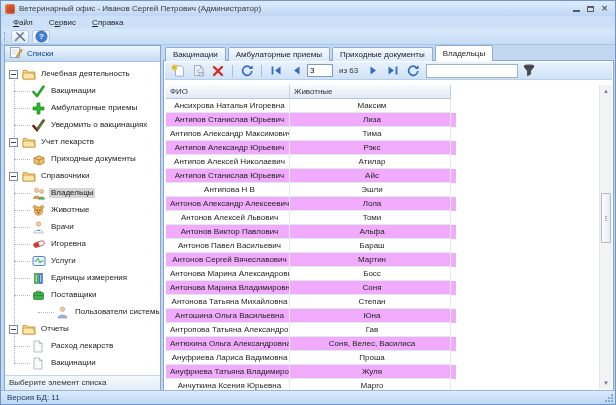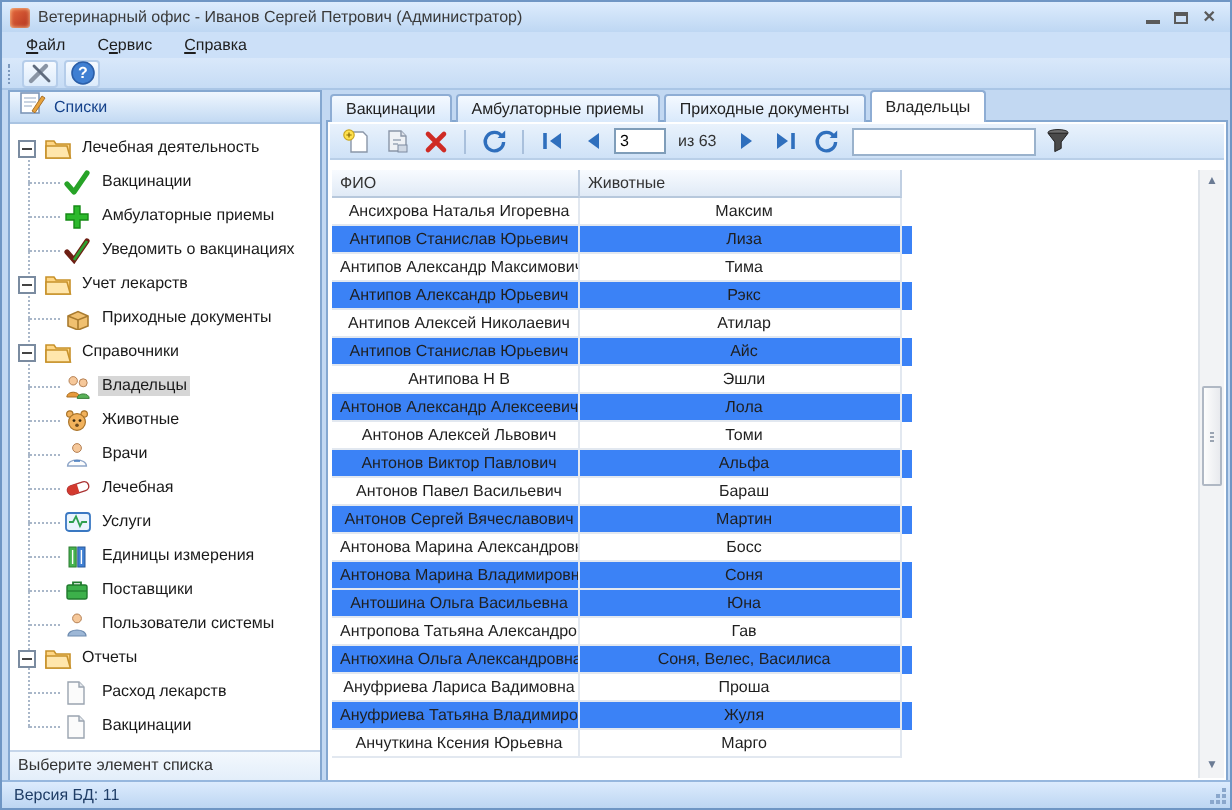--- a/index.html
+++ b/index.html
@@ -56,21 +56,21 @@
   .rt-sep { width:1px; height:12px; background:#a9c0dc; margin:0 3px; }
   .page-input { width:26px; height:13px; border:1px solid #7f9db9; font-size:8px; font-family:"Liberation Sans",sans-serif; padding-left:2px; }
   .count-label { font-size:8px; color:#333; padding:0 4px; }
   .filter-input { width:92px; height:14px; border:1px solid #9ab2cc; font-size:8px; font-family:"Liberation Sans",sans-serif; padding-left:2px; margin-left:2px; }
 
   
   .table { position:absolute; left:2px; top:24px; width:290px; bottom:0; overflow:hidden; font-size:8px; }
   .thead { display:flex; height:14px; }
   .th { background:linear-gradient(#f8fbff,#e0eaf6); border-right:1px solid #c0cfe2; border-bottom:1px solid #b7c8dc; color:#333; line-height:13px; padding-left:4px; }
   .trow { display:flex; height:14px; }
-  .trow.alt { background:#3b82f6; }
+  .trow.alt { background:#f0abfc; }
   .td { border-right:1px solid #e2e8f0; border-bottom:1px solid #e2e8f0; color:#1f1f1f; line-height:13px; padding-left:4px; white-space:nowrap; overflow:hidden;text-align:center; }
   .c1 { width:124px; flex:0 0 auto; }
   .c2 { width:161px; flex:0 0 auto; }
 
   
   .vscroll { position:absolute; right:1px; top:24px; bottom:1px; width:13px; background:#f2f3f5; border-left:1px solid #dfe4ea; }
   .sb-btn { position:absolute; left:0; right:0; height:12px; font-size:6px; color:#6b7b94; text-align:center; line-height:12px; }
   .sb-btn.up { top:0; }
   .sb-btn.down { bottom:0; }
   .sb-thumb { position:absolute; left:1px; right:1px; top:108px; height:50px; background:linear-gradient(90deg,#fdfdfd,#e8eaee); border:1px solid #b0b8c4; border-radius:1px; }
@@ -236,21 +236,21 @@
         </div>
         <div class="titem lvl1" style="top: 174px;">
           <span class="ticon">
             <svg width="14" height="12" viewBox="0 0 14 12">
               <g transform="rotate(-18 7 6)">
                 <rect x="1.5" y="3.8" width="11" height="4.6" rx="2.3" fill="#fff" stroke="#a33" stroke-width="0.7"></rect>
                 <path d="M7 3.8H3.8a2.3 2.3 0 0 0 0 4.6H7z" fill="#d33a2f"></path>
               </g>
             </svg>
           </span>
-          <span class="tlabel">Лечебная</span>
+          <span class="tlabel">Игоревна</span>
         </div>
         <div class="titem lvl1" style="top: 191px;">
           <span class="ticon">
             <svg width="14" height="12" viewBox="0 0 14 12">
               <rect x="1" y="1.5" width="12" height="9" rx="1.5" fill="#eaf4fd" stroke="#3a78c2" stroke-width="0.9"></rect>
               <path d="M2.5 6h2L6 3.2 8 8l1-2h2.5" fill="none" stroke="#2fa04f" stroke-width="0.9"></path>
             </svg>
           </span>
           <span class="tlabel">Услуги</span>
         </div>
@@ -267,21 +267,21 @@
         <div class="titem lvl1" style="top: 225px;">
           <span class="ticon">
             <svg width="13" height="12" viewBox="0 0 13 12">
               <path d="M4.5 3.5V2.2h4v1.3" fill="none" stroke="#1f7a2d" stroke-width="0.9"></path>
               <rect x="1.5" y="3.5" width="10" height="7" rx="1" fill="#3cb04a" stroke="#1f7a2d" stroke-width="0.7"></rect>
               <path d="M1.5 6.5h10" stroke="#1f7a2d" stroke-width="0.6"></path>
             </svg>
           </span>
           <span class="tlabel">Поставщики</span>
         </div>
-        <div class="titem lvl1" style="top: 242px;">
+        <div class="titem lvl1" style="top: 242px; margin-left: 24px;">
           <span class="ticon">
             <svg width="13" height="13" viewBox="0 0 13 13">
               <circle cx="6.5" cy="3.2" r="2.2" fill="#f6c89a" stroke="#b58155" stroke-width="0.5"></circle>
               <path d="M2 12c0-4 9-4 9 0z" fill="#9db7d6" stroke="#6e8cb0" stroke-width="0.6"></path>
             </svg>
           </span>
           <span class="tlabel">Пользователи системы</span>
         </div>
         <div class="titem lvl0" style="top: 259px;">
           <span class="expander"></span>
@@ -464,20 +464,24 @@
             <div class="td c2">Мартин</div>
           </div>
           <div class="trow">
             <div class="td c1">Антонова Марина Александровна</div>
             <div class="td c2">Босс</div>
           </div>
           <div class="trow alt">
             <div class="td c1">Антонова Марина Владимировна</div>
             <div class="td c2">Соня</div>
           </div>
+          <div class="trow">
+            <div class="td c1">Антонова Татьяна Михайловна</div>
+            <div class="td c2">Степан</div>
+          </div>
           <div class="trow alt">
             <div class="td c1">Антошина Ольга Васильевна</div>
             <div class="td c2">Юна</div>
           </div>
           <div class="trow">
             <div class="td c1">Антропова Татьяна Александро...</div>
             <div class="td c2">Гав</div>
           </div>
           <div class="trow alt">
             <div class="td c1">Антюхина Ольга Александровна</div>

